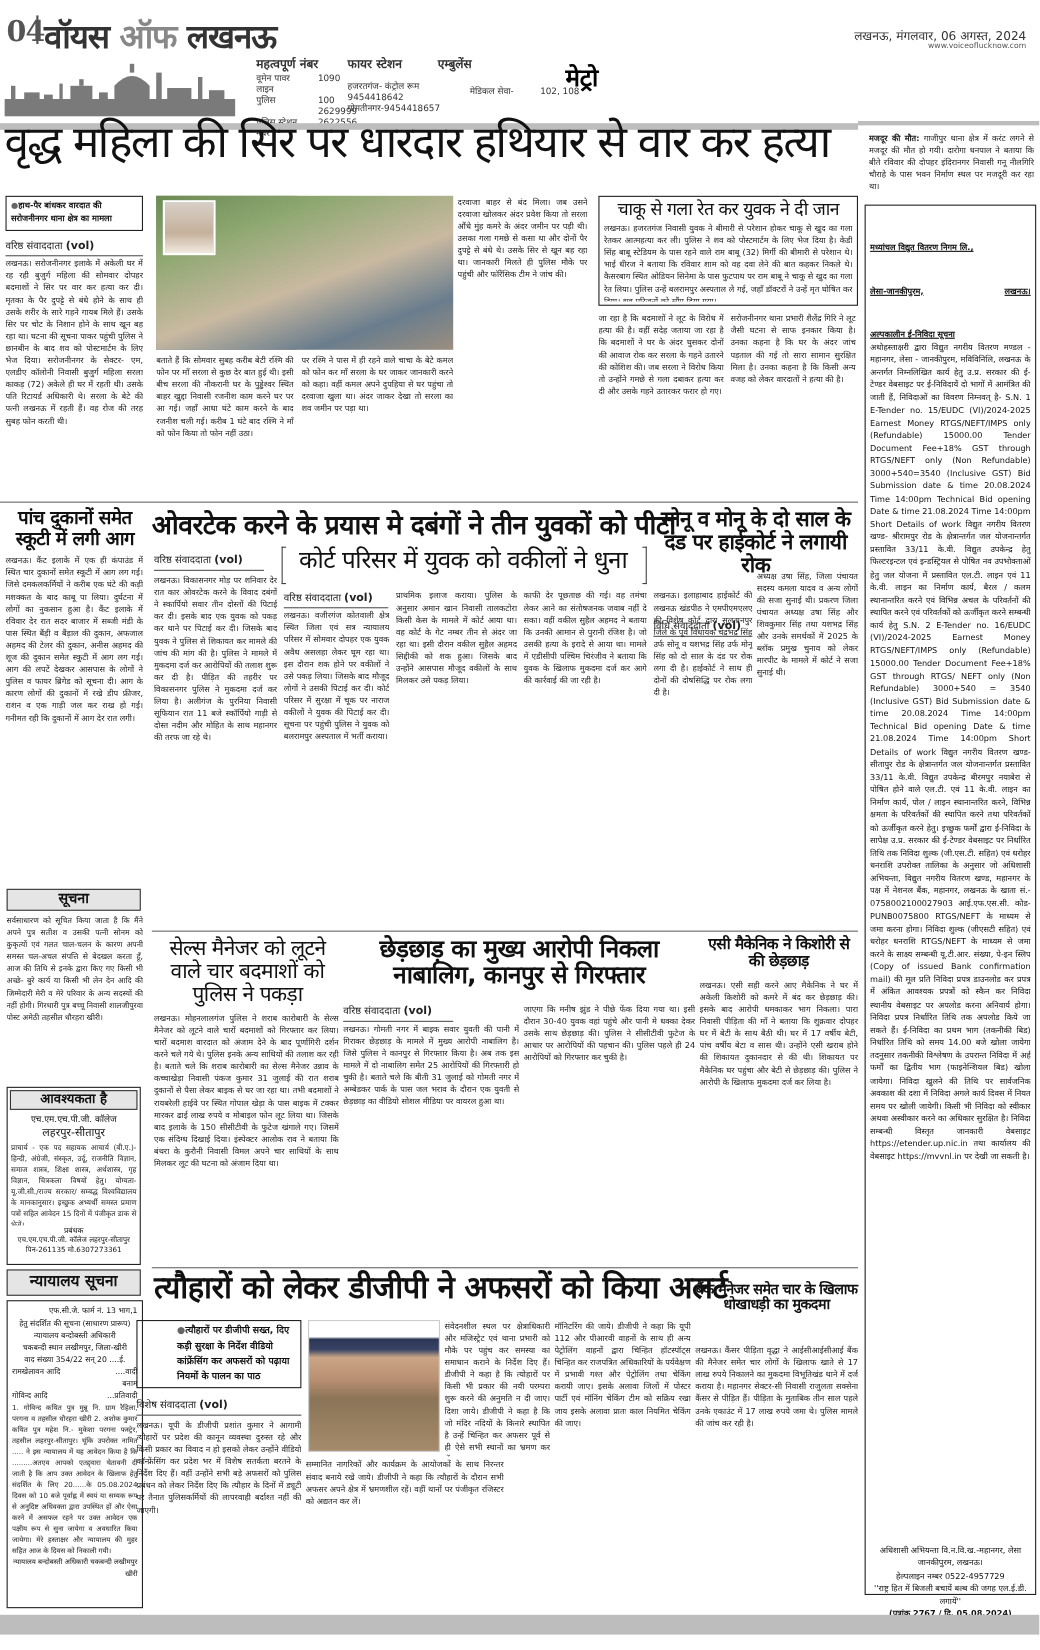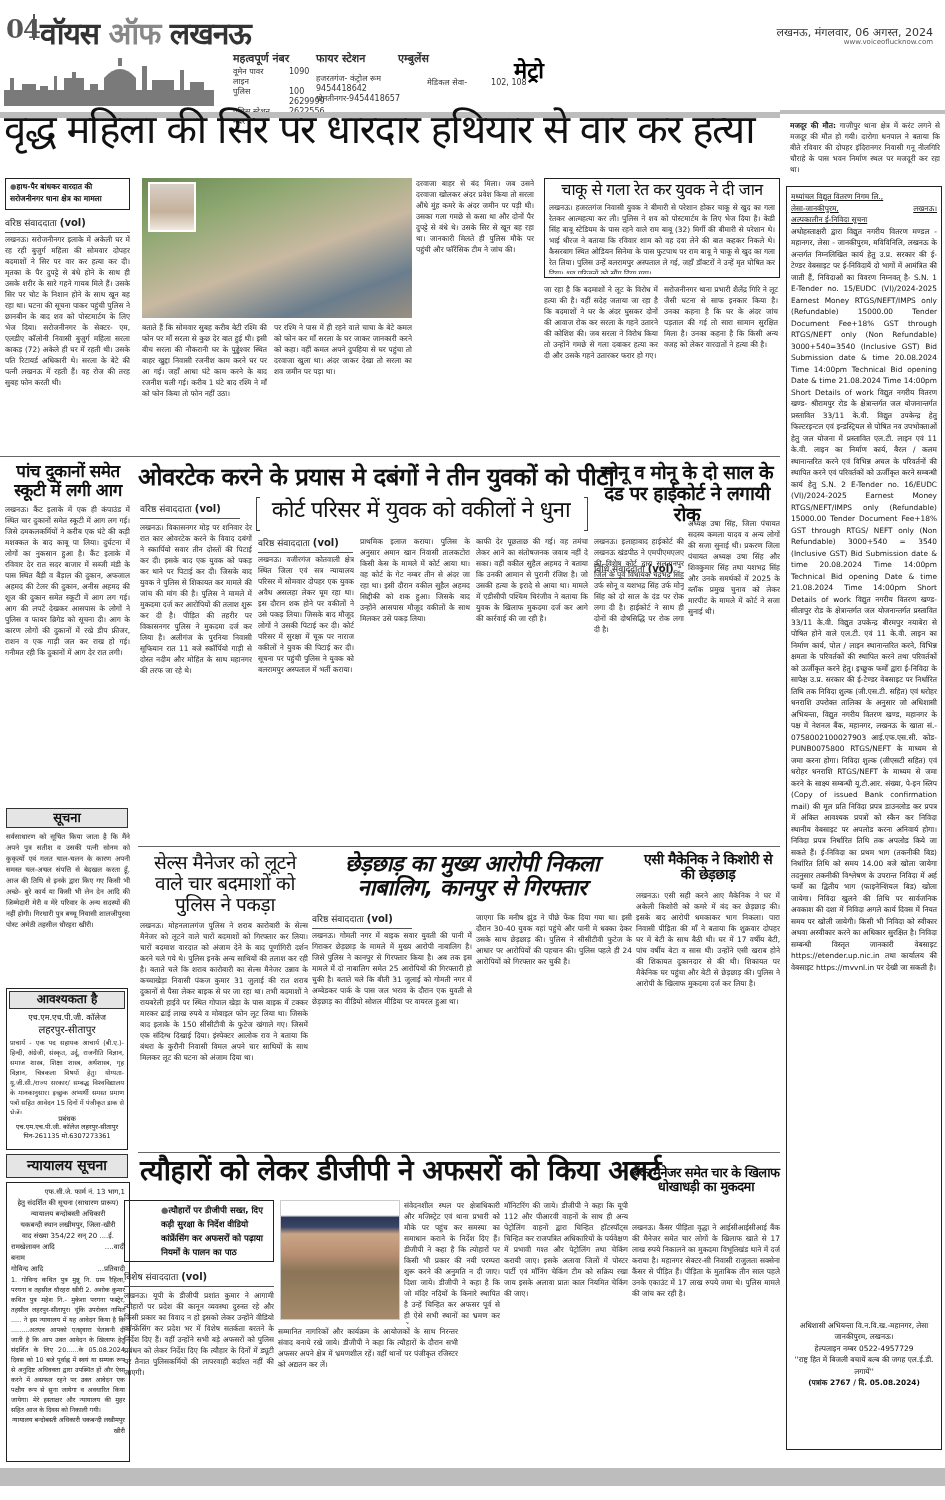--- a/index.html
+++ b/index.html
@@ -22,21 +22,21 @@
   .byline b { font-weight: bold; font-size: 10px; }
   .boxed { border: 1.5px solid #222; }
   .kicker { font-size: 10px; font-weight: bold; line-height: 15px; padding: 2px 4px; }
   .photo { background: linear-gradient(160deg,#6c8a55 0%,#8fa872 25%,#c9b9a1 55%,#6a7d8d 80%,#9b8f80 100%); }
   .inset-photo { background: linear-gradient(180deg,#d8cfc7 0%,#c5b19b 60%,#f1e9e0 100%); border: 2px solid #fff; }
   .h2 { font-weight: 900; letter-spacing: -0.5px; line-height: 1.1; }
   .h2-light { font-weight: normal; letter-spacing: -0.5px; line-height: 1.1; }
   .sec-box { background: #e5e5e5; border: 1.5px solid #333; text-align: center; font-weight: 900; }
   .notice-box { border: 1.5px solid #222; font-size: 7px; line-height: 11px; padding: 4px; }
   .tender-box { border: 1.5px solid #222; font-size: 7.4px; line-height: 11.5px; padding: 4px; text-align: justify; }
-  .tender-box .ul { text-decoration: underline; font-weight: normal; }
+  .tender-box .ul { text-decoration: underline; font-weight: bold; margin-top: 28px; }
   .officer { background: linear-gradient(180deg,#fff 0%,#fff 12%,#2c3756 14%,#3a4466 22%,#caa585 28%,#b98f72 45%,#8b7457 60%,#a58b6b 100%); }
 </style>
 </head>
 <body>
 
 <div class="abs masthead-page serif">04</div>
 <div class="abs" style="left:33px;top:14px;width:2px;height:26px;background:#555;"></div>
 <div class="abs masthead-title">
   <span>वॉयस </span><span class="o">ऑफ </span><span>लखनऊ</span>
 </div>
@@ -179,34 +179,34 @@
 <div class="abs notice-box" style="left:6px;top:1182px;width:124px;height:280px;">
   <div style="text-align:right">एफ.सी.जे. फार्म नं. 13 भाग,1</div>
   <div style="text-align:center">हेतु संदर्शित की सूचना (साधारण प्रारूप)</div>
   <div style="text-align:center">न्यायालय बन्दोबस्ती अधिकारी</div>
   <div style="text-align:center">चकबन्दी स्थान लखीमपुर, जिला-खीरी</div>
   <div style="text-align:center">वाद संख्या 354/22 सन् 20 ....ई.</div>
   <div style="display:flex;justify-content:space-between;">
       <span>रामखेलावन आदि</span>
       <span>....वादी</span>
     </div>
-  <div style="text-align:left">बनाम</div>
+  <div style="text-align:right">बनाम</div>
   <div style="display:flex;justify-content:space-between;">
       <span>गोविन्द आदि</span>
       <span>...प्रतिवादी</span>
     </div>
   <div class="body-text" style="height:140px;font-size:6.4px;line-height:10px;">1. गोविन्द कथित पुत्र मुन्नू नि. ग्राम रैहिला, परगना व तहसील धौरहरा खीरी 2. अशोक कुमार कथित पुत्र महेश नि.- मुकेशा परगना फस्ट्रेर, तहसील लहरपुर-सीतापुर। चूंकि उपरोक्त नामित ..... ने इस न्यायालय में यह आवेदन किया है कि .........अतएव आपको एतद्द्वारा चेतावनी दी जाती है कि आप उक्त आवेदन के खिलाफ हेतु संदर्शित के लिए 20......के 05.08.2024 दिवस को 10 बजे पूर्वाह्न में स्वयं या सम्यक रूप से अनुदिष्ट अधिवक्ता द्वारा उपस्थित हों और ऐसा करने में असफल रहने पर उक्त आवेदन एक पक्षीय रूप से सुना जायेगा व अवधारित किया जायेगा। मेरे हस्ताक्षर और न्यायालय की मुहर सहित आज के दिवस को निकाली गयी।</div>
   <div style="text-align:right;font-size:6.4px;">न्यायालय बन्दोबस्ती अधिकारी चकबन्दी लखीमपुर खीरी</div>
 </div>
 
 <div class="abs" style="left:138px;top:846px;width:642px;height:1px;background:#666;"></div>
 <div class="abs h2-light" style="left:140px;top:852px;width:170px;font-size:19px;text-align:center;">सेल्स मैनेजर को लूटने वाले चार बदमाशों को पुलिस ने पकड़ा</div>
 <div class="abs body-text" style="left:140px;top:920px;width:168px;height:230px;">लखनऊ। मोहनलालगंज पुलिस ने शराब कारोबारी के सेल्स मैनेजर को लूटने वाले चारों बदमाशों को गिरफ्तार कर लिया। चारों बदमाश वारदात को अंजाम देने के बाद पूर्णागिरी दर्शन करने चले गये थे। पुलिस इनके अन्य साथियों की तलाश कर रही है। बताते चले कि शराब कारोबारी का सेल्स मैनेजर उन्नाव के कच्चाखेड़ा निवासी पंकज कुमार 31 जुलाई की रात शराब दुकानों से पैसा लेकर बाइक से घर जा रहा था। तभी बदमाशों ने रायबरेली हाईवे पर स्थित गोपाल खेड़ा के पास बाइक में टक्कर मारकर ढाई लाख रुपये व मोबाइल फोन लूट लिया था। जिसके बाद इलाके के 150 सीसीटीवी के फुटेज खंगाले गए। जिसमें एक संदिग्ध दिखाई दिया। इंस्पेक्टर आलोक राव ने बताया कि बंथरा के कुरौनी निवासी विमल अपने चार साथियों के साथ मिलकर लूट की घटना को अंजाम दिया था।</div>
 
-<div class="abs h2" style="left:312px;top:852px;width:320px;font-size:22px;text-align:center;font-style:italic;">छेड़छाड़ का मुख्य आरोपी निकला नाबालिग, कानपुर से गिरफ्तार</div>
+<div class="abs h2" style="left:312px;top:852px;width:320px;font-size:22px;text-align:center;">छेड़छाड़ का मुख्य आरोपी निकला नाबालिग, कानपुर से गिरफ्तार</div>
 <div class="abs byline" style="left:312px;top:912px;width:100px;"><span>वरिष्ठ संवाददाता</span> <b>(vol)</b></div>
 <div class="abs body-text" style="left:312px;top:930px;width:160px;height:220px;">लखनऊ। गोमती नगर में बाइक सवार युवती की पानी में गिराकर छेड़छाड़ के मामले में मुख्य आरोपी नाबालिग है। जिसे पुलिस ने कानपुर से गिरफ्तार किया है। अब तक इस मामले में दो नाबालिग समेत 25 आरोपियों की गिरफ्तारी हो चुकी है। बताते चले कि बीती 31 जुलाई को गोमती नगर में अम्बेडकर पार्क के पास जल भराव के दौरान एक युवती से छेड़छाड़ का वीडियो सोशल मीडिया पर वायरल हुआ था।</div>
 <div class="abs body-text" style="left:476px;top:912px;width:156px;height:238px;">जाएगा कि मनीष झुंड ने पीछे फेंक दिया गया था। इसी दौरान 30-40 युवक वहां पहुंचे और पानी मे धक्का देकर उसके साथ छेड़छाड़ की। पुलिस ने सीसीटीवी फुटेज के आधार पर आरोपियों की पहचान की। पुलिस पहले ही 24 आरोपियों को गिरफ्तार कर चुकी है।</div>
 
 <div class="abs h2" style="left:636px;top:852px;width:144px;font-size:14px;text-align:center;">एसी मैकेनिक ने किशोरी से की छेड़छाड़</div>
 <div class="abs body-text" style="left:636px;top:890px;width:144px;height:260px;">लखनऊ। एसी सही करने आए मैकेनिक ने घर में अकेली किशोरी को कमरे में बंद कर छेड़छाड़ की। इसके बाद आरोपी धमकाकर भाग निकला। पारा निवासी पीड़िता की माँ ने बताया कि शुक्रवार दोपहर घर में बेटी के साथ बैठी थी। घर में 17 वर्षीय बेटी, पांच वर्षीय बेटा व सास थी। उन्होंने एसी खराब होने की शिकायत दुकानदार से की थी। शिकायत पर मैकेनिक घर पहुंचा और बेटी से छेड़छाड़ की। पुलिस ने आरोपी के खिलाफ मुकदमा दर्ज कर लिया है।</div>
 
 <div class="abs" style="left:138px;top:1152px;width:642px;height:1px;background:#666;"></div>
 <div class="abs h2" style="left:140px;top:1156px;width:470px;font-size:28px;white-space:nowrap;">त्यौहारों को लेकर डीजीपी ने अफसरों को किया अलर्ट</div>
 <div class="abs boxed kicker" style="left:124px;top:1200px;width:150px;height:62px;font-size:8.5px;line-height:14px;padding-left:36px;"><span style="color:#666">●</span><span>त्यौहारों पर डीजीपी सख्त, दिए कड़ी सुरक्षा के निर्देश वीडियो कांफ्रेंसिंग कर अफसरों को पढ़ाया नियमों के पालन का पाठ</span></div>

